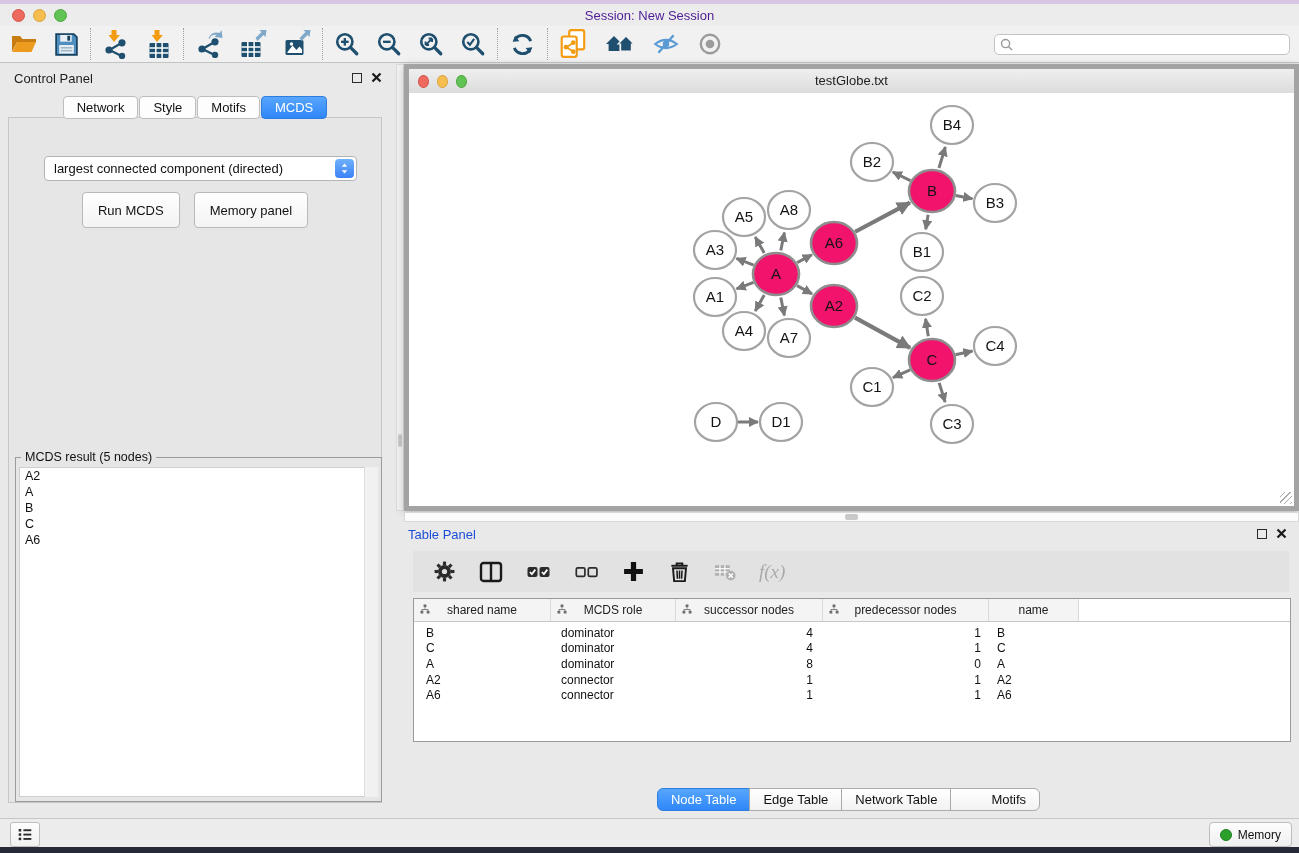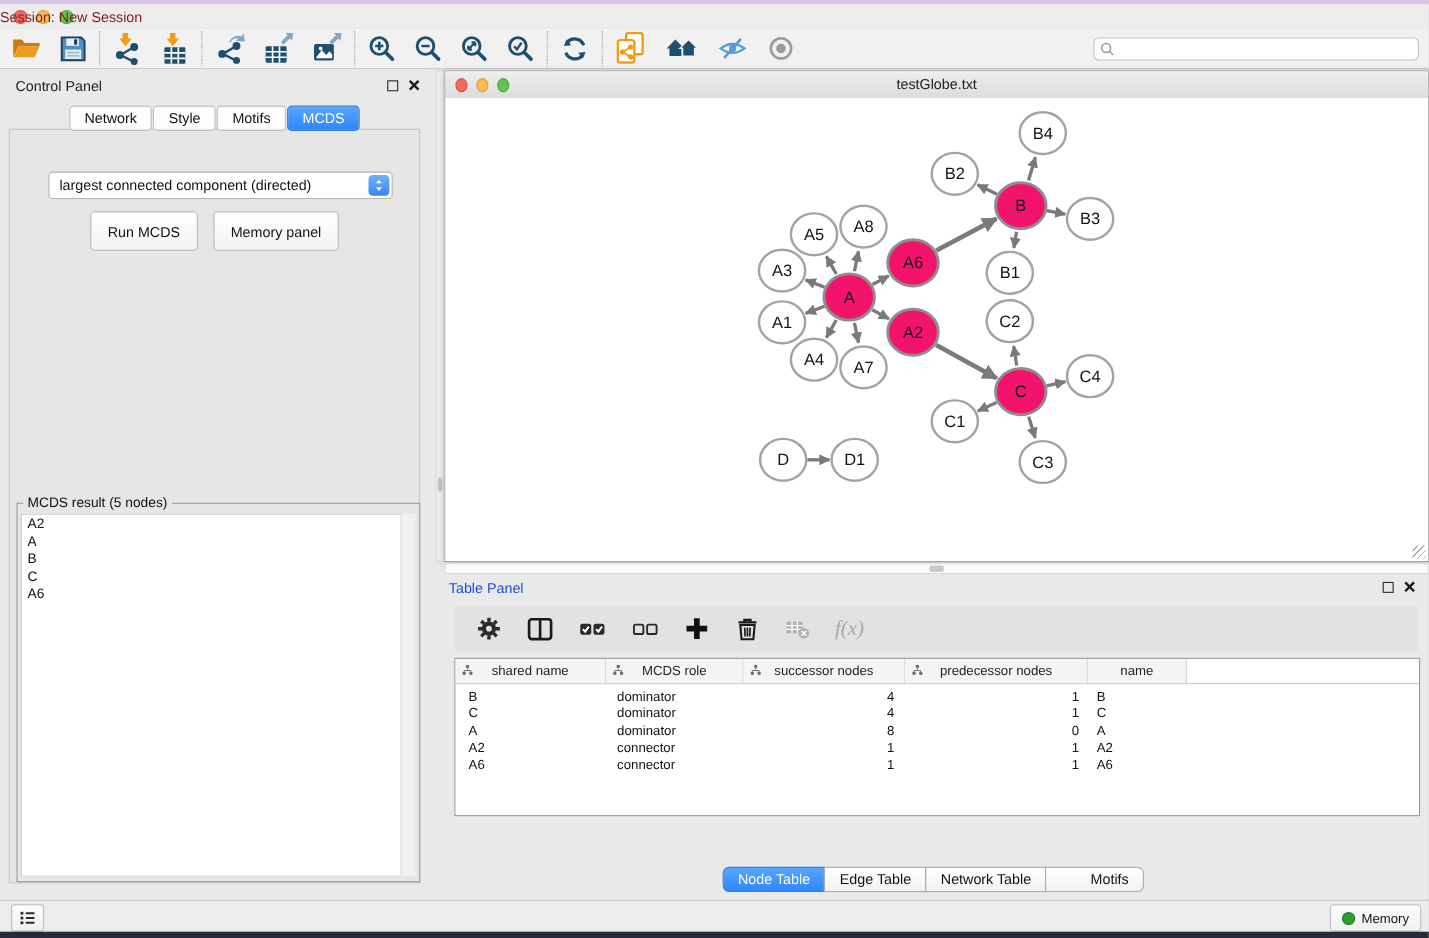--- a/index.html
+++ b/index.html
@@ -3,21 +3,21 @@
 <meta charset="utf-8">
 <style>
   html,body{margin:0;padding:0;background:#555;}
   .screen{position:relative;width:1299px;height:853px;overflow:hidden;
     font-family:"Liberation Sans","DejaVu Sans",sans-serif;background:#E9E9E9;-webkit-font-smoothing:antialiased;}
   
   .desktop-top{position:absolute;left:0;top:0;width:1299px;height:4px;background:#D7C5E3;}
   .desktop-bottom{position:absolute;left:0;top:847px;width:1299px;height:6px;background:#262A38;}
   
   .titlebar{position:absolute;left:0;top:4px;width:1299px;height:22px;background:#ECECEC;border-bottom:1px solid #DCDCDC;}
-  .titlebar .title{position:absolute;left:0;right:0;top:4px;text-align:left;font-size:13px;color:#7f1d1d;}
+  .titlebar .title{position:absolute;left:0;right:0;top:4px;text-align:center;font-size:13px;color:#4c1d95;}
   .lights{position:absolute;left:12px;top:5px;display:flex;gap:8px;}
   .light{width:13px;height:13px;border-radius:50%;}
   .light.red{background:#EE6A5F;border:1px solid #D5544A;box-sizing:border-box;}
   .light.yellow{background:#F5BE4F;border:1px solid #D9A33E;box-sizing:border-box;}
   .light.green{background:#61C354;border:1px solid #4EA73F;box-sizing:border-box;}
   
   .toolbar{position:absolute;left:0;top:26px;width:1299px;height:37px;background:#F1F1F1;border-bottom:1px solid #C3C3C3;
     display:flex;align-items:center;padding-left:10px;box-sizing:border-box;}
   .tgroup{display:flex;align-items:center;gap:16px;}
   .sep{height:32px;border-left:1px dotted #9F9F9F;margin:0 11px;}
@@ -44,21 +44,21 @@
   .cp-buttons{position:absolute;left:0;right:0;top:74px;display:flex;justify-content:center;gap:14px;}
   .btn{height:36px;background:linear-gradient(#FFFFFF,#F3F3F3);border:1px solid #B9B9B9;border-radius:4px;font-size:13px;color:#111;
     display:flex;align-items:center;padding:0 15px;font-family:"Liberation Sans",sans-serif;}
   .groupbox{position:absolute;left:6px;top:339px;width:367px;height:345px;border:1px solid #9B9B9B;box-sizing:border-box;}
   .group-legend{position:absolute;left:5px;top:-8px;background:#E6E6E6;padding:0 4px;font-size:12.5px;color:#111;}
   .result-list{position:absolute;left:3px;top:9px;right:3px;bottom:4px;background:#fff;border:1px solid #CFCFCF;overflow:hidden;}
   .res-item{font-size:12.5px;color:#111;line-height:16px;padding-left:5px;}
   
   .net-vscroll{position:absolute;left:396px;top:64px;width:8px;height:447px;background:#F2F2F2;border:1px solid #DADADA;box-sizing:border-box;}
   .net-vscroll .thumb{position:absolute;left:1px;top:369px;width:4px;height:13px;background:#C9C9C9;border-radius:2px;}
-  .net-window{position:absolute;left:404px;top:64px;width:895px;height:447px;border:1px solid #a3a3a3;box-sizing:border-box;
+  .net-window{position:absolute;left:404px;top:64px;width:895px;height:447px;border:5px solid #a3a3a3;box-sizing:border-box;
     background:#fff;box-shadow:0 2px 8px rgba(0,0,0,0.22);}
   .net-titlebar{position:absolute;left:0;top:0;right:0;height:24px;background:linear-gradient(#EFEFEF,#DCDCDC);border-bottom:1px solid #B5B5B5;}
   .net-titlebar .title{position:absolute;left:0;right:0;top:4px;text-align:center;font-size:13px;color:#222;}
   .net-lights{left:9px;top:6px;}
   .net-lights .light{width:11px;height:13px;}
   .net-canvas{position:absolute;left:0;top:24px;right:0;bottom:0;background:#fff;}
   .net-canvas svg{position:absolute;left:0;top:0;}
   .net-canvas svg text{font-family:"Liberation Sans","DejaVu Sans",sans-serif;}
   .resize-grip{position:absolute;right:2px;bottom:2px;width:12px;height:12px;
     background:repeating-linear-gradient(135deg,transparent 0 3px,#ABABAB 3px 4px);}

